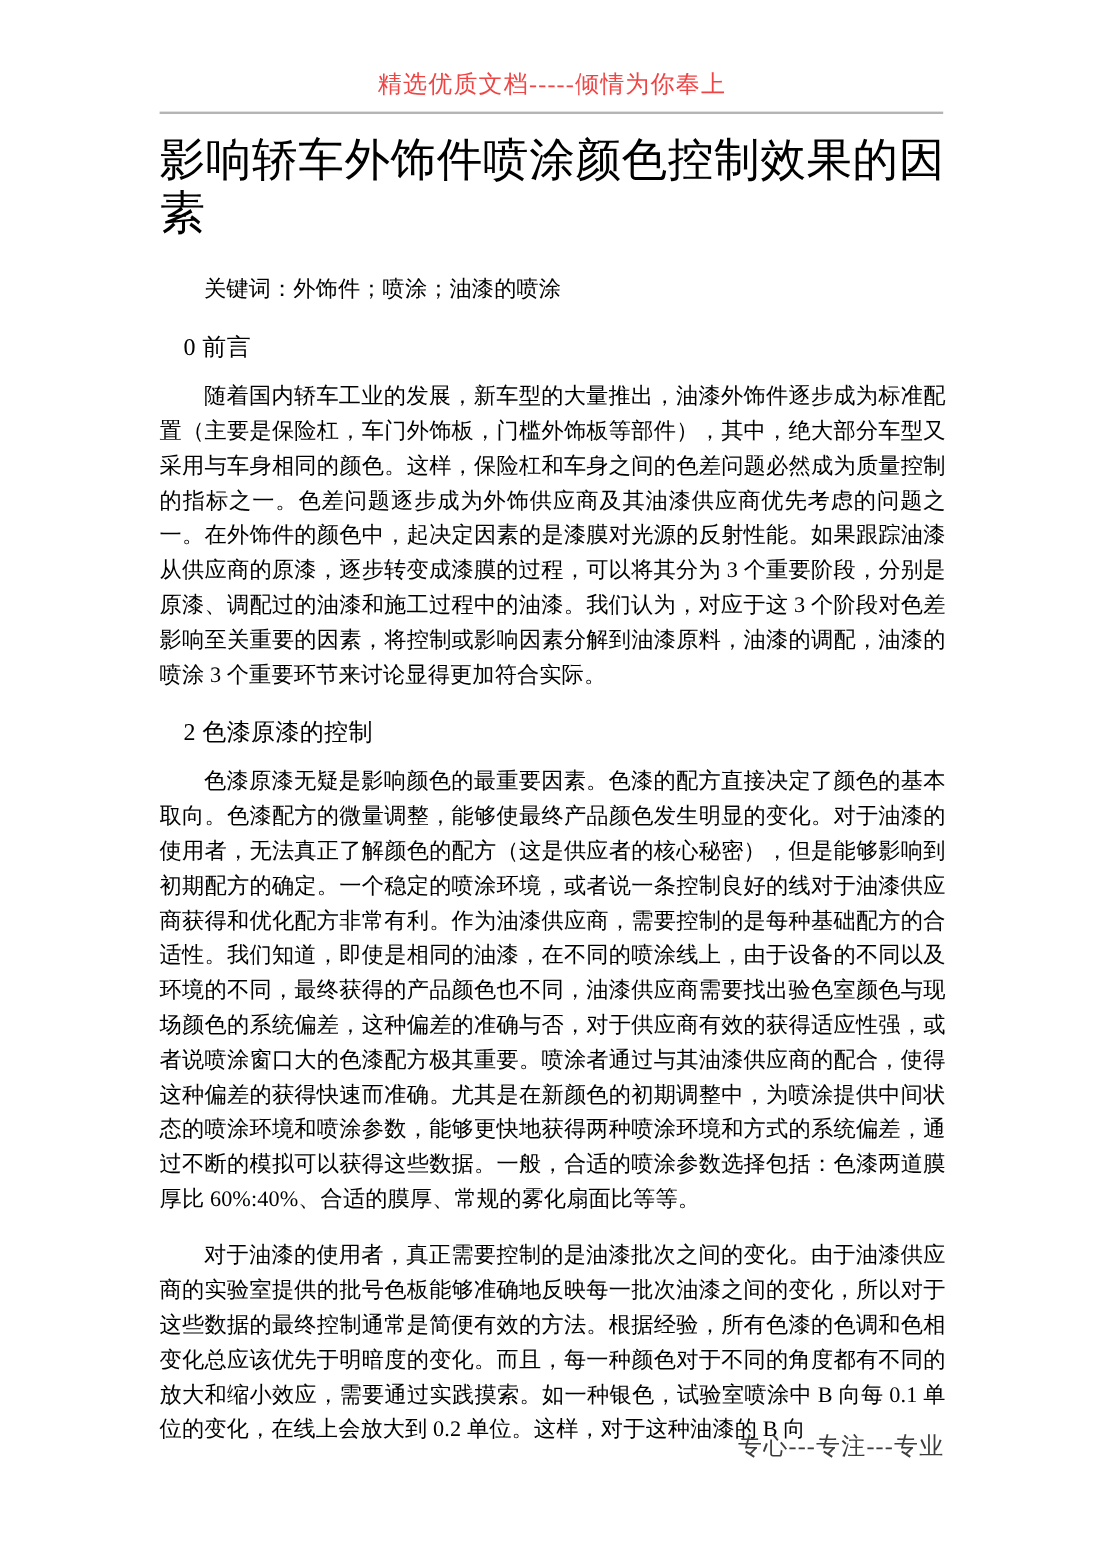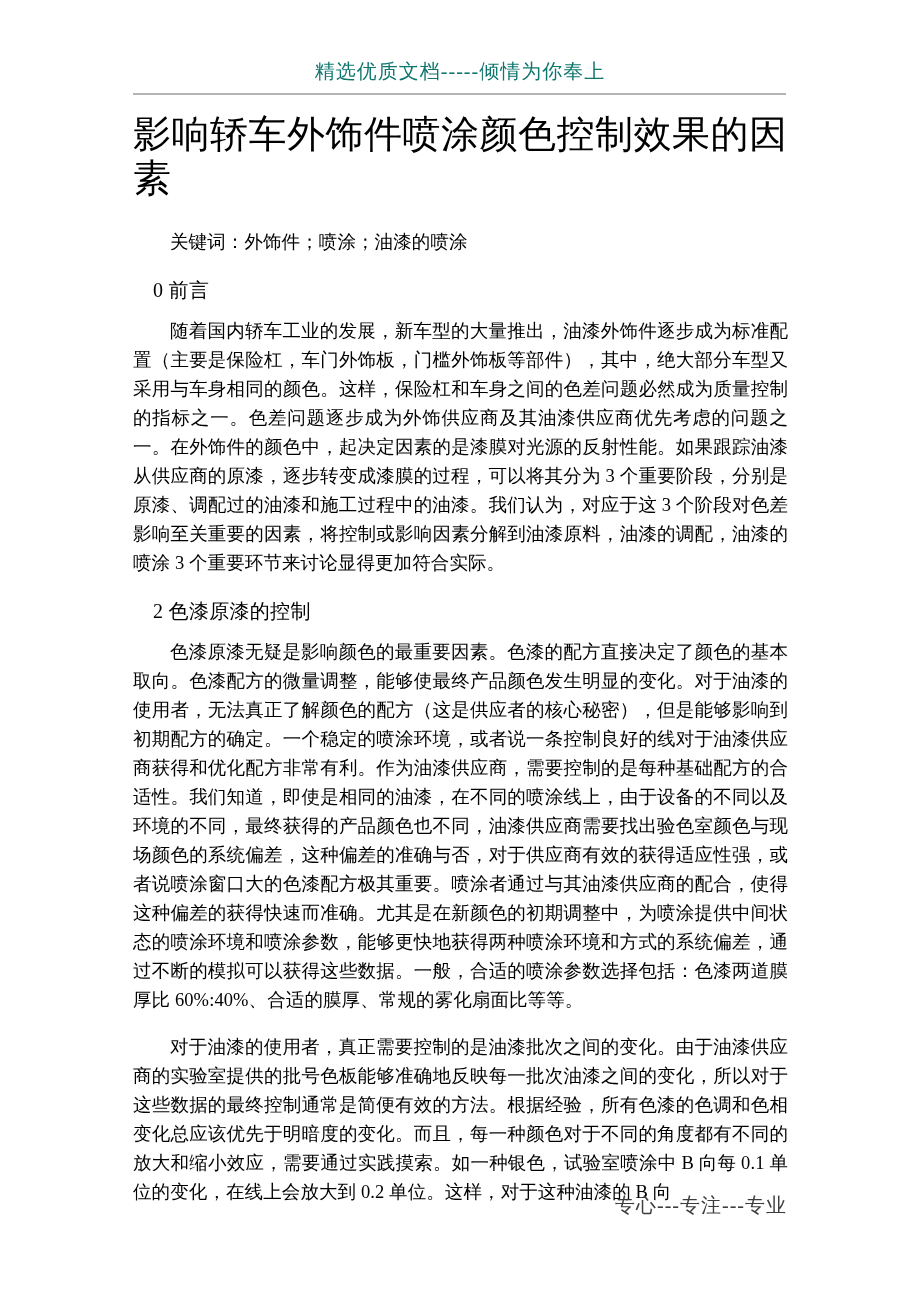--- a/index.html
+++ b/index.html
@@ -20,21 +20,21 @@
   .header {
     position: absolute;
     left: 133px;
     top: 58px;
     width: 654px;
     text-align: center;
   }
   .header-text {
     font-family: "Liberation Serif", "DejaVu Serif", serif;
     font-size: 20px;
-    color: #0f766e;
+    color: #ef4444;
     letter-spacing: 1px;
     line-height: 26px;
     white-space: nowrap;
   }
   .header-rule {
     position: absolute;
     left: 133px;
     top: 93px;
     width: 653px;
     height: 0;

